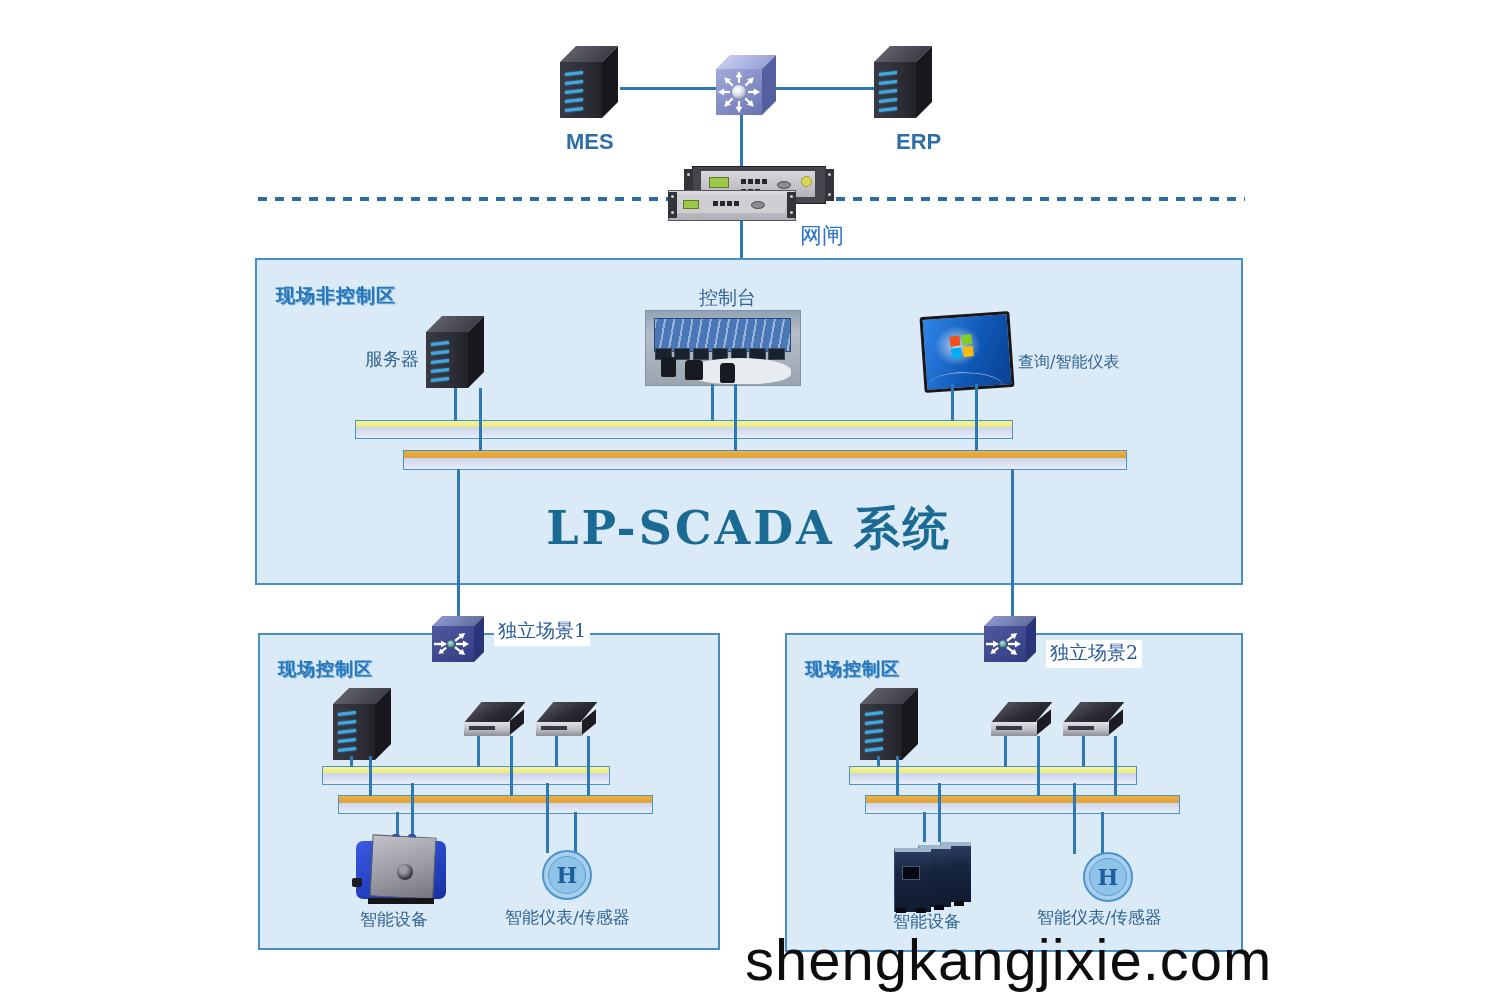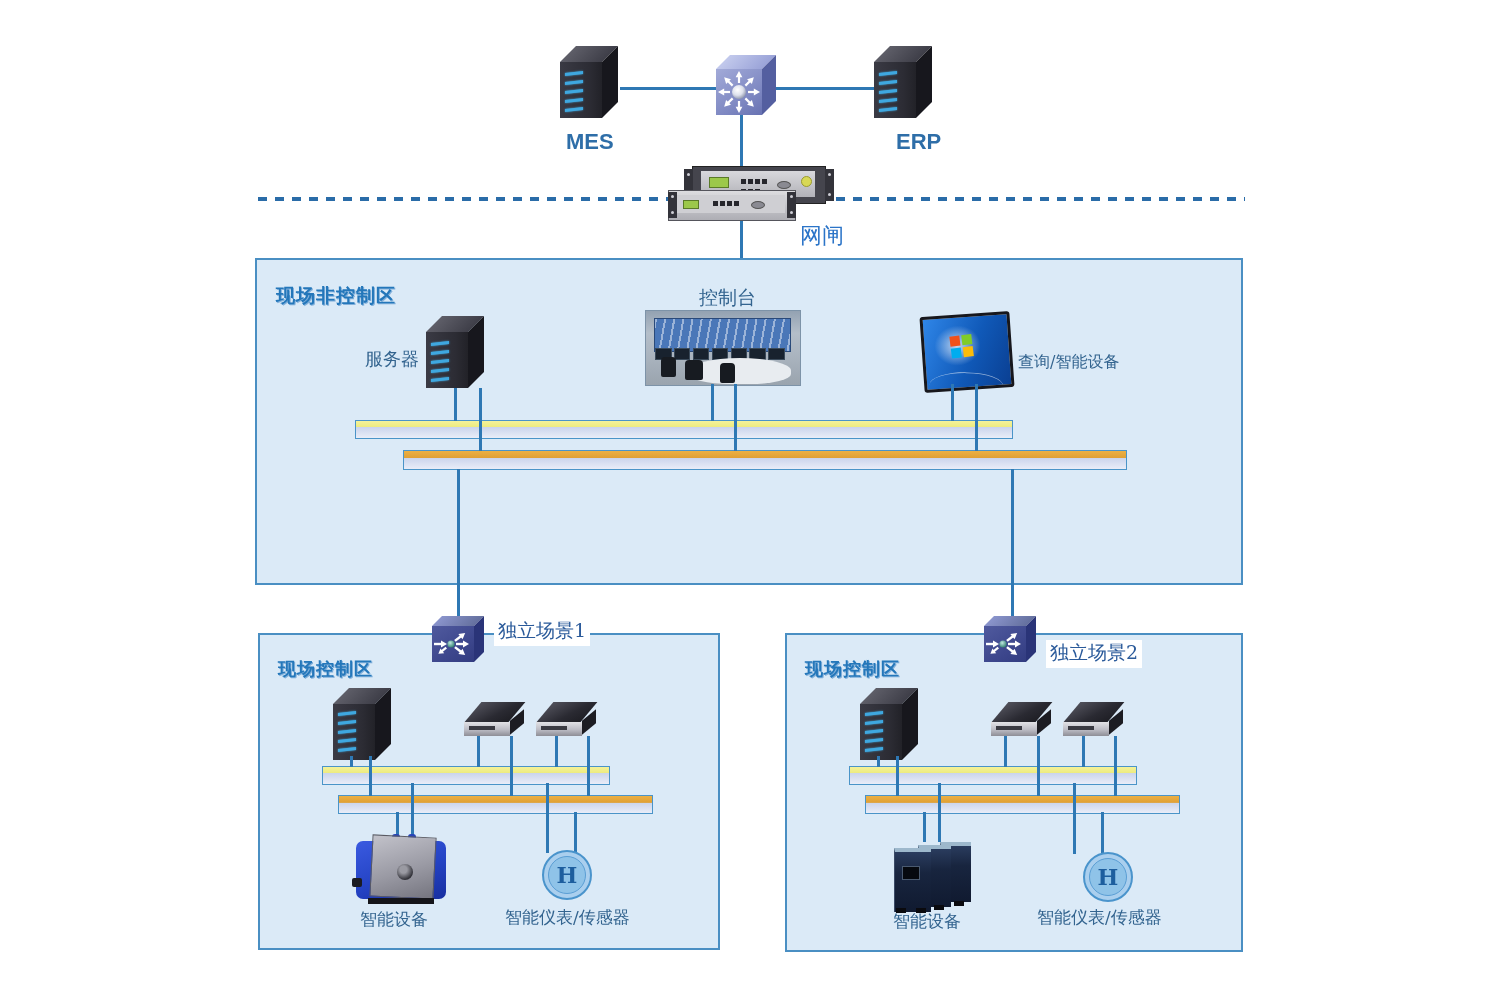--- a/index.html
+++ b/index.html
@@ -286,32 +286,33 @@
   <div class="winmon" style="left:922px;top:314px;">
     <div class="glow"></div>
     <div class="flag">
       <i style="background:#f1511b;"></i>
         <i style="background:#80cc28;"></i>
       <i style="background:#00adef;"></i>
         <i style="background:#fbbc09;"></i>
     </div>
     <div class="swoosh"></div>
   </div>
-  <div class="dev-label" style="left:1018px;top:352px;font-size:16px;">查询/智能设备</div>
+  <div class="dev-label" style="left:1018px;top:352px;font-size:16px;">查询/智能仪表</div>
 
   <div class="bus yellow" style="left:355px;top:420px;width:658px;"></div>
   <div class="bus orange" style="left:403px;top:450px;width:724px;height:20px;"></div>
 
   <div class="vline" style="left:454px;top:388px;height:33px;"></div>
   <div class="vline" style="left:479px;top:388px;height:63px;"></div>
   <div class="vline" style="left:711px;top:384px;height:37px;"></div>
   <div class="vline" style="left:734px;top:384px;height:67px;"></div>
   <div class="vline" style="left:951px;top:384px;height:37px;"></div>
   <div class="vline" style="left:975px;top:384px;height:67px;"></div>
 
+  <div class="sys-title">LP-SCADA 系统</div>
 
   <div class="vline" style="left:457px;top:469px;height:150px;"></div>
   <div class="vline" style="left:1011px;top:469px;height:150px;"></div>
 
   <div class="cube2" style="left:432px;top:616px;">
     <div class="c-top"></div>
       <div class="c-side"></div>
       <div class="c-front"></div>
     <svg viewBox="0 0 42 36" width="42" height="36" style="left:0;top:10px;">
       <defs>
@@ -491,13 +492,14 @@
     <div class="foot" style="left:42px;top:65px;"></div>
       <div class="foot" style="left:62px;top:61px;"></div>
   </div>
   <div class="dev-label" style="left:893px;top:910px;">智能设备</div>
 
   <div class="sensor" style="left:1083px;top:852px;">
     <div class="inner">H</div>
   </div>
   <div class="dev-label" style="left:1037px;top:906px;">智能仪表/传感器</div>
 
+  <div class="watermark">shengkangjixie.com</div>
 </div>
 
 </body></html>

